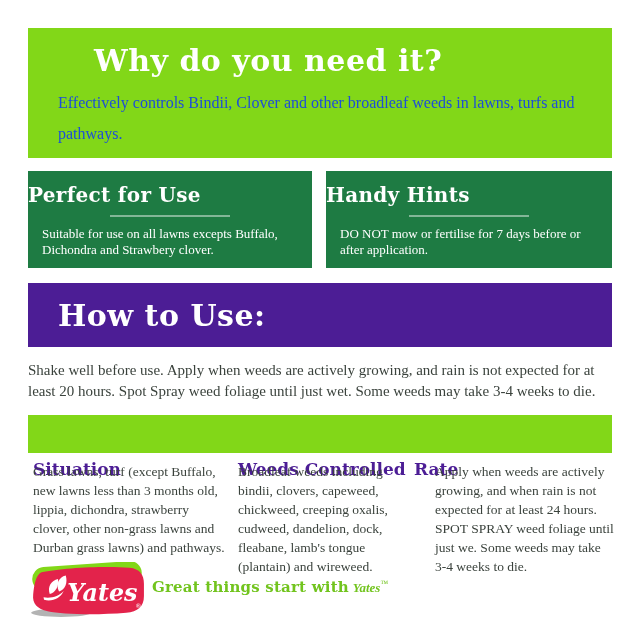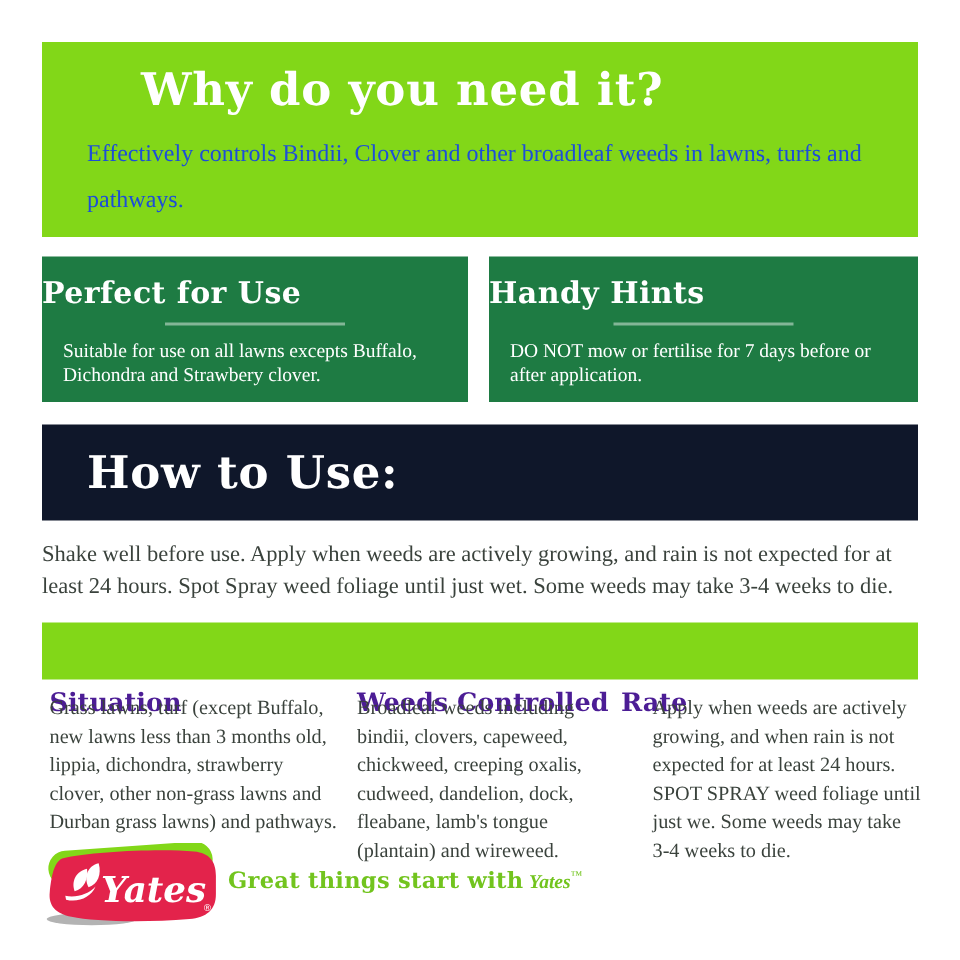--- a/index.html
+++ b/index.html
@@ -63,21 +63,21 @@
     font-size: 13px;
     line-height: 16px;
     padding: 0 14px;
   }
 
   
   .howto-banner {
     position: absolute;
     left: 28px; top: 283px;
     width: 584px; height: 64px;
-    background: #0f172a;
+    background: #4c1d95;
     display: flex;
     align-items: center;
     padding-left: 30px;
   }
   .howto-banner h1 {
     color: #ffffff;
     font-size: 30px;
     font-weight: bold;
     letter-spacing: 0.5px;
   }
@@ -168,21 +168,21 @@
   <div class="info-card right">
     <h2 class="slab">Handy Hints</h2>
     <div class="divider"></div>
     <p>DO NOT mow or fertilise for 7 days before or after application.</p>
   </div>
 
   <div class="howto-banner">
     <h1 class="slab">How to Use:</h1>
   </div>
 
-  <p class="instructions">Shake well before use. Apply when weeds are actively growing, and rain is not expected for at least 24 hours. Spot Spray weed foliage until just wet. Some weeds may take 3-4 weeks to die.</p>
+  <p class="instructions">Shake well before use. Apply when weeds are actively growing, and rain is not expected for at least 20 hours. Spot Spray weed foliage until just wet. Some weeds may take 3-4 weeks to die.</p>
 
   <div class="table-header">
     <span class="th-1 slab">Situation</span>
     <span class="th-2 slab">Weeds Controlled</span>
     <span class="th-3 slab">Rate</span>
   </div>
 
   <div class="table-col tc-1">Grass lawns, turf (except Buffalo, new lawns less than 3 months old, lippia, dichondra, strawberry clover, other non-grass lawns and Durban grass lawns) and pathways.</div>
   <div class="table-col tc-2">Broadleaf weeds including bindii, clovers, capeweed, chickweed, creeping oxalis, cudweed, dandelion, dock, fleabane, lamb's tongue (plantain) and wireweed.</div>
   <div class="table-col tc-3">Apply when weeds are actively growing, and when rain is not expected for at least 24 hours. SPOT SPRAY weed foliage until just we. Some weeds may take 3-4 weeks to die.</div>

